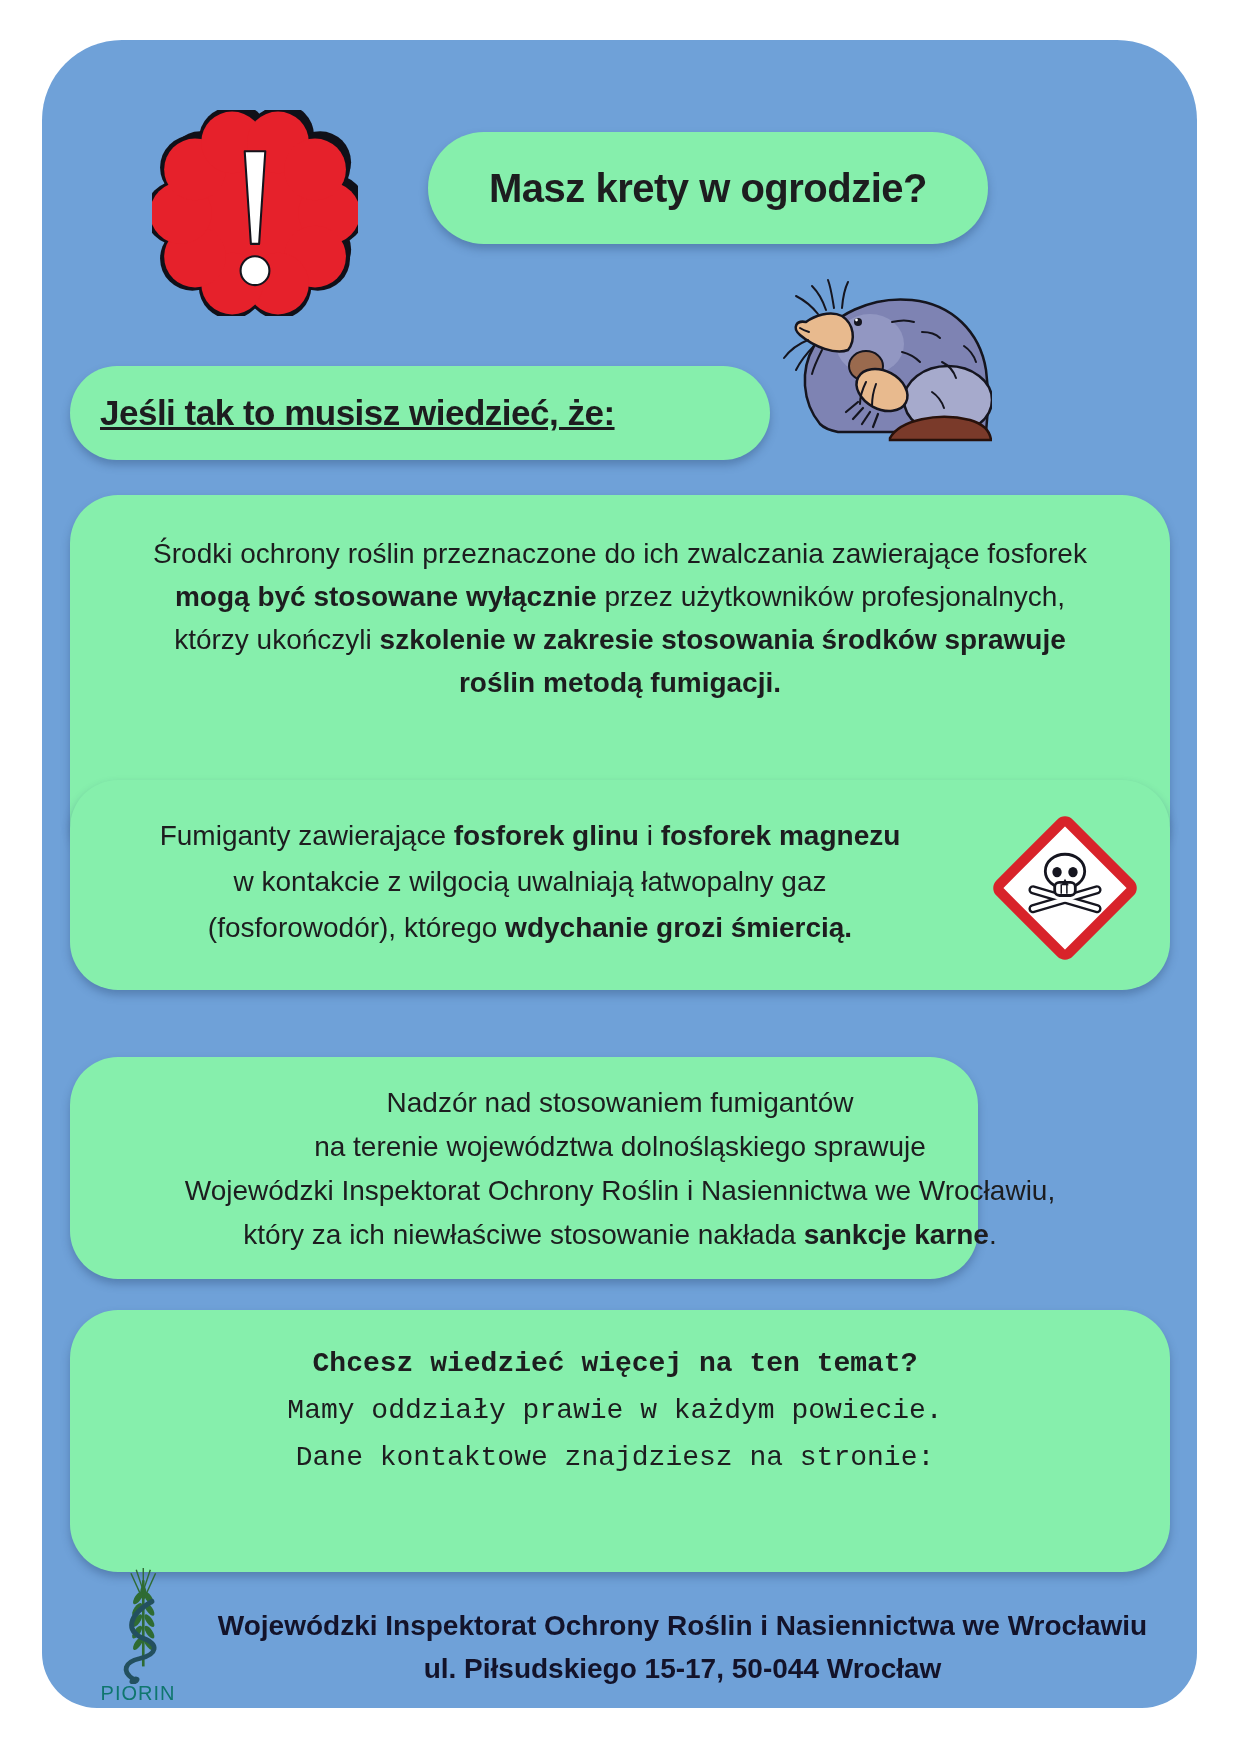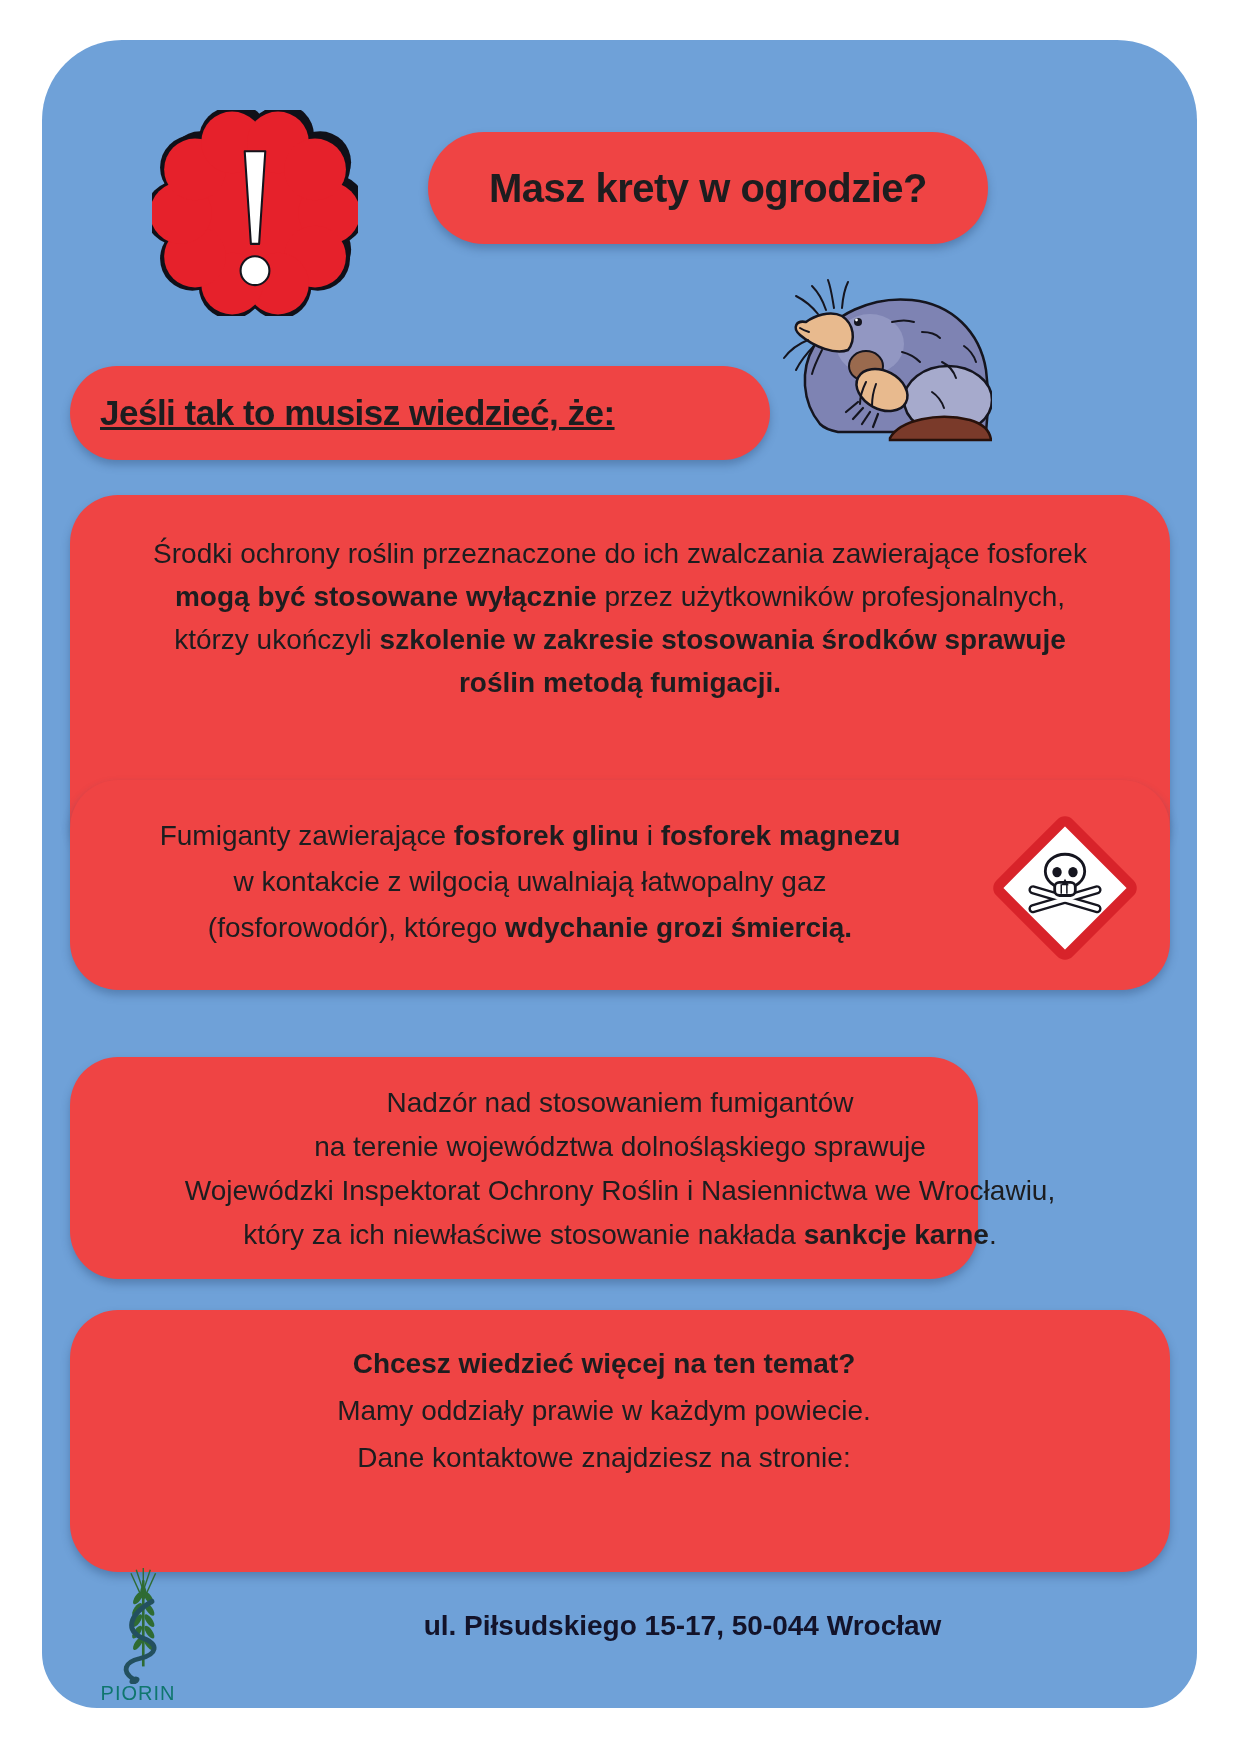--- a/index.html
+++ b/index.html
@@ -1,31 +1,31 @@
 <!DOCTYPE html>
 <html lang="pl"><head>
 <meta charset="utf-8">
 <style>
   html,body{margin:0;padding:0;background:#ffffff;}
   body{width:1241px;height:1755px;position:relative;font-family:"Liberation Sans","DejaVu Sans",sans-serif;color:#1d1d1f;}
   .poster{position:absolute;inset:0;}
   .panel{position:absolute;left:42px;top:40px;width:1155px;height:1668px;background:#6FA1D8;border-radius:80px 80px 55px 55px;}
-  .pill,.box{position:absolute;background:#ef4444;box-shadow:0 5px 9px rgba(43,74,116,0.38);}
+  .pill,.box{position:absolute;background:#86efac;box-shadow:0 5px 9px rgba(43,74,116,0.38);}
   .title-pill{left:428px;top:132px;width:560px;height:112px;border-radius:56px;display:flex;align-items:center;justify-content:center;font-weight:700;font-size:40px;letter-spacing:-0.5px;}
   .sub-pill{left:70px;top:366px;width:700px;height:94px;border-radius:47px;display:flex;align-items:center;padding-left:30px;box-sizing:border-box;font-weight:700;font-size:35px;letter-spacing:-0.5px;text-decoration:underline;}
   .box{border-radius:48px;box-sizing:border-box;}
   .box1{left:70px;top:495px;width:1100px;height:372px;}
   .box2{left:70px;top:780px;width:1100px;height:210px;}
   .box3{left:70px;top:1057px;width:908px;height:222px;}
   .box4{left:70px;top:1310px;width:1100px;height:262px;}
   .textblock{position:absolute;text-align:center;font-size:28px;}
   .tb1{left:30px;top:37px;width:1040px;line-height:43px;}
   .tb2{left:10px;top:33px;width:900px;line-height:46px;}
   .tb3{left:30px;top:24px;width:1040px;line-height:44px;}
-  .tb4{left:14px;top:30px;width:1040px;line-height:47px;}
+  .tb4{left:25px;top:30px;width:1040px;line-height:47px;font-family:Liberation Mono, monospace;}
   .bold{font-weight:700;}
   .badge{position:absolute;left:152px;top:110px;width:206px;height:206px;}
   .mole{position:absolute;left:742px;top:262px;width:250px;height:180px;}
   .hazard{position:absolute;left:920px;top:33px;width:150px;height:150px;}
   .logo{position:absolute;left:92px;top:1568px;width:92px;height:116px;}
   .logo-label{position:absolute;left:86px;top:1682px;width:104px;text-align:center;font-size:20px;color:#0f766e;letter-spacing:1px;}
   .footer-text{position:absolute;left:185px;top:1604px;width:995px;text-align:center;font-weight:700;font-size:28px;line-height:43px;color:#13132a;}
 </style>
 </head>
 <body>
@@ -171,15 +171,16 @@
         <ellipse cx="63" cy="73" rx="3.5" ry="8.5" transform="rotate(-35 63 73)"></ellipse>
       <ellipse cx="50" cy="86" rx="3.5" ry="8.5" transform="rotate(35 50 86)"></ellipse>
         <ellipse cx="62" cy="86" rx="3.5" ry="8.5" transform="rotate(-35 62 86)"></ellipse>
     </g>
     <path d="M66,38 C38,54 36,72 56,80 C74,87 72,98 52,103 C34,107 32,118 44,126" stroke="#23505F" stroke-width="5.5" fill="none" stroke-linecap="round"></path>
     <ellipse cx="46" cy="128" rx="6" ry="4" transform="rotate(-25 46 128)" fill="#23505F"></ellipse>
   </svg>
   <div class="logo-label">PIORIN</div>
 
   <div class="footer-text">
+    <div>Wojewódzki Inspektorat Ochrony Roślin i Nasiennictwa we Wrocławiu</div>
     <div>ul. Piłsudskiego 15-17, 50-044 Wrocław</div>
   </div>
 </div>
 
 </body></html>

